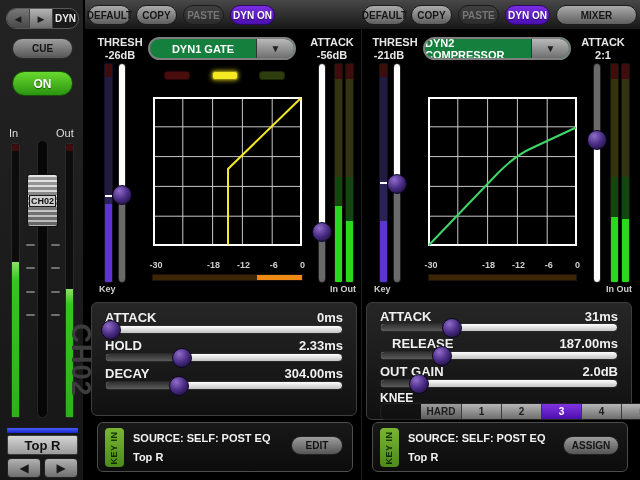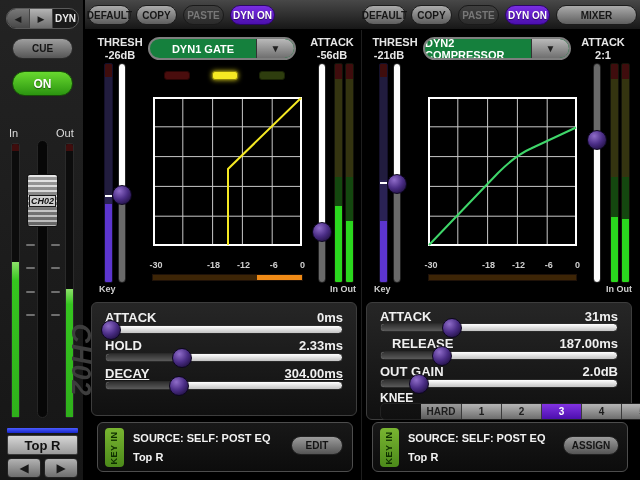--- a/index.html
+++ b/index.html
@@ -22,21 +22,21 @@
   .cue { position:absolute; left:12px; top:38px; width:61px; height:21px; border-radius:11px;
          background:linear-gradient(#9e9e9e,#565656); border:1px solid #2a2a2a;
          font-size:10px; font-weight:bold; color:#151515; display:flex; align-items:center; justify-content:center; }
   .onbtn { position:absolute; left:12px; top:71px; width:61px; height:25px; border-radius:13px;
            background:linear-gradient(#68d92f,#2b9410); border:1px solid #174f08;
            font-size:12px; font-weight:bold; color:#fff; display:flex; align-items:center; justify-content:center;
            text-shadow:0 1px 1px rgba(0,0,0,.5); }
   .dbval { position:absolute; left:0; top:101px; width:85px; text-align:center;
            font-size:21px; font-weight:bold; color:#fff; }
   .iolab { position:absolute; top:127px; font-size:11px; color:#ddd; }
-  .fader { position:absolute; left:0; top:140px; width:85px; height:280px;font-style:italic; }
+  .fader { position:absolute; left:0; top:140px; width:85px; height:280px; }
   .mtrack { position:absolute; top:3px; width:9px; height:275px; background:#0c0c0c;
             border:1px solid #2a2a2a; border-radius:2px; }
   .mred { position:absolute; top:0; left:0; right:0; height:7px; background:#3f0d0d; border-radius:2px 2px 0 0; }
   .mgrn { position:absolute; left:0; right:0; bottom:0; background:linear-gradient(#8de06a,#35c51f 12%,#2fb01b); }
   .ftrack { position:absolute; left:37px; top:0; width:11px; height:278px; background:#070707;
             border-radius:6px; border:1px solid #262626; }
   .tick { position:absolute; width:9px; height:2px; background:#6f6f6f; border-radius:1px; }
   .fknob { position:absolute; left:27px; top:34px; width:31px; height:53px; border-radius:3px;
            border:1px solid #111;
            background:repeating-linear-gradient(to bottom, rgba(255,255,255,.38) 0 2px, rgba(0,0,0,.28) 2px 5px),
@@ -256,21 +256,21 @@
         <div class="hknob" style="left:2%;"></div>
     </div>
     <div class="srow" style="top:35px;">
       <span>HOLD</span>
       <span>2.33ms</span>
     </div>
     <div class="htrack" style="top:50px;">
       <div class="hfill" style="width:32%;"></div>
         <div class="hknob" style="left:32%;"></div>
     </div>
-    <div class="srow" style="top:63px;text-decoration:underline;">
+    <div class="srow" style="top:63px;">
       <span>DECAY</span>
       <span>304.00ms</span>
     </div>
     <div class="htrack" style="top:78px;">
       <div class="hfill" style="width:31%;"></div>
         <div class="hknob" style="left:31%;"></div>
     </div>
   </div>
 
   <div class="keyinbox" style="left:97px; top:422px;">

